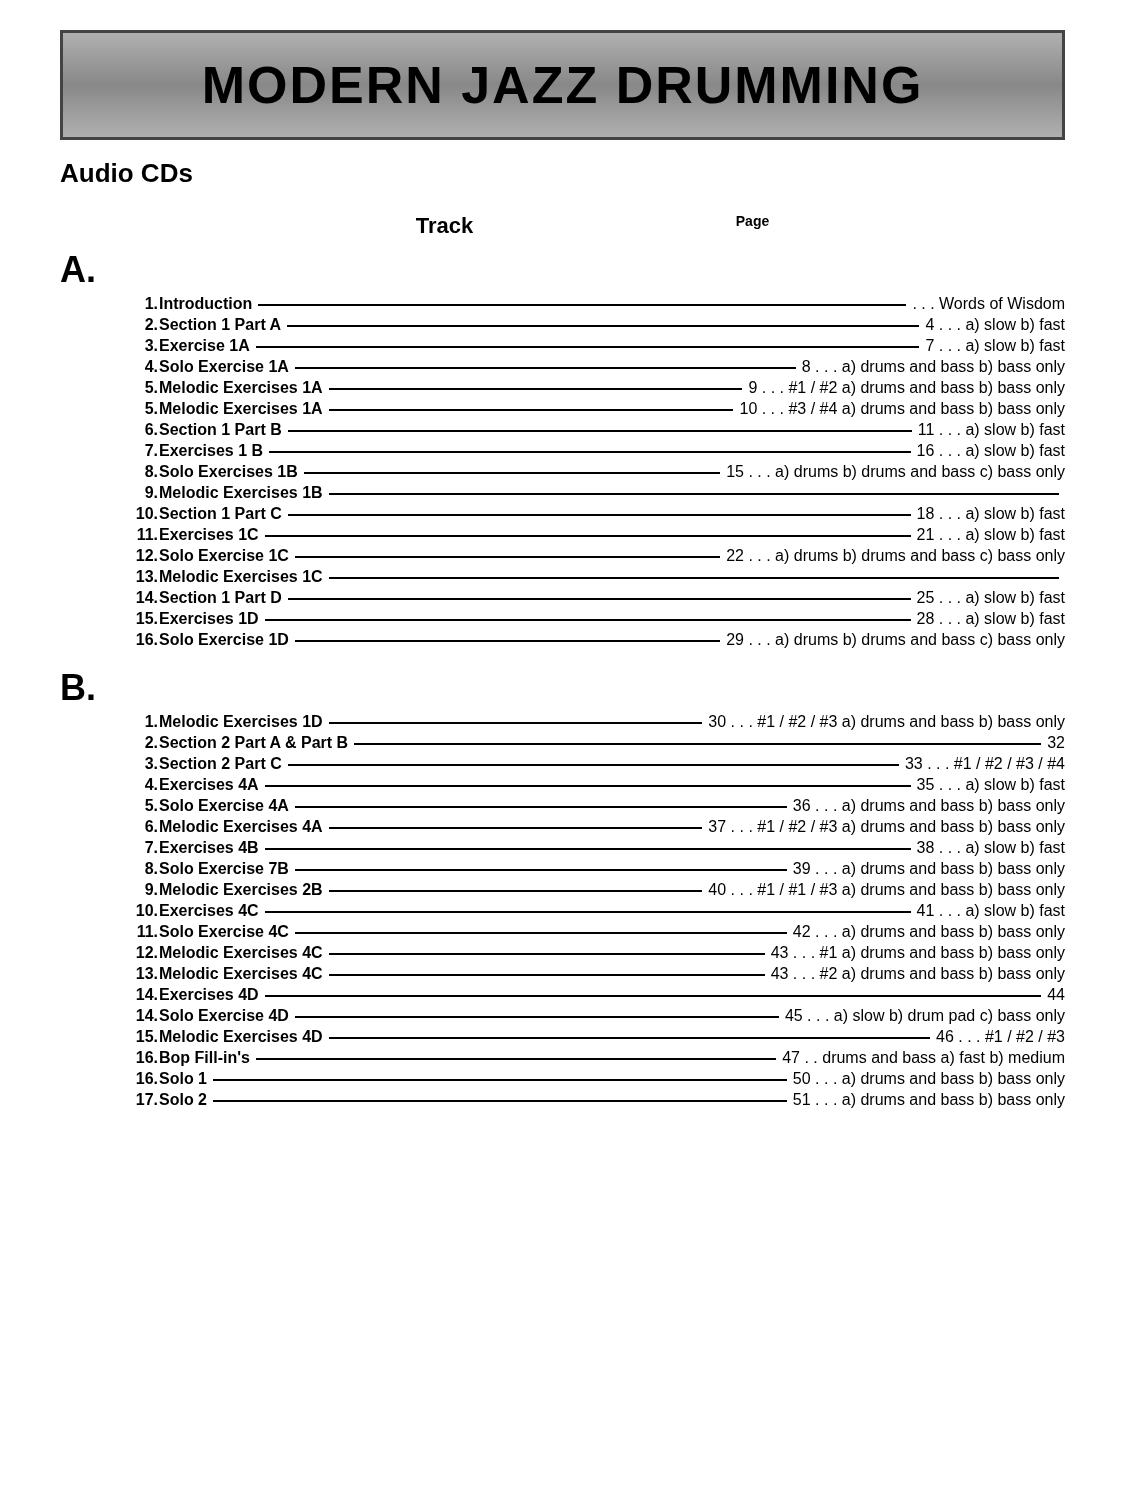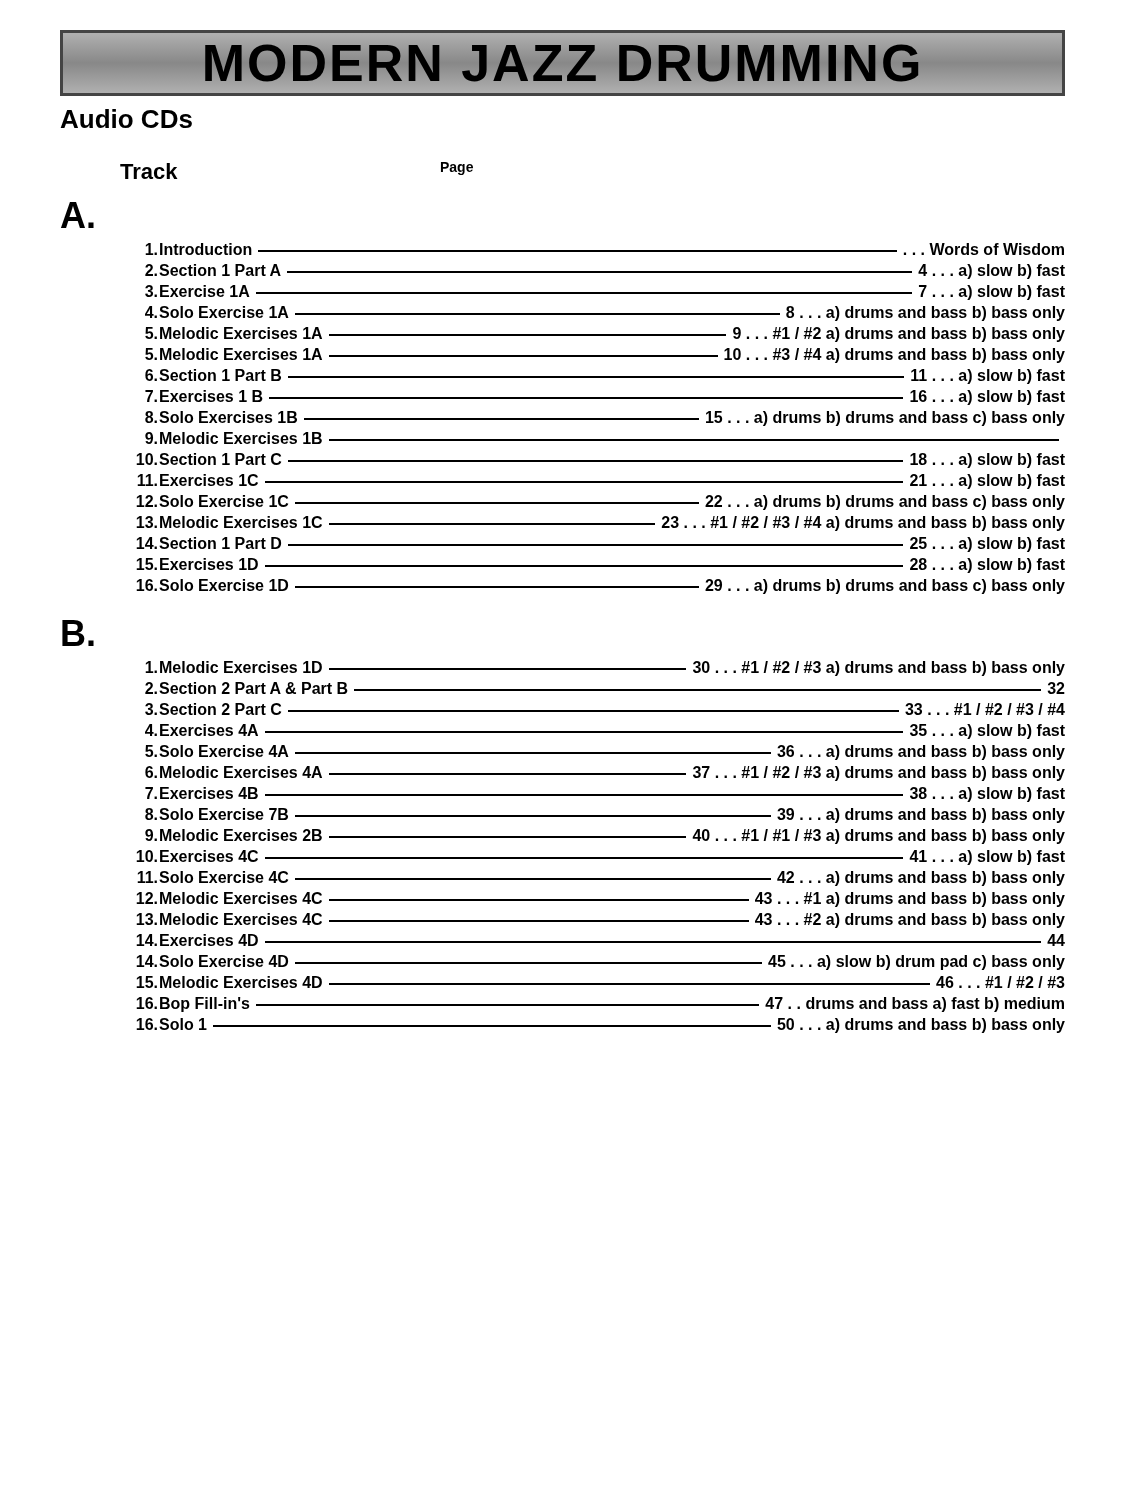--- a/index.html
+++ b/index.html
@@ -8,23 +8,23 @@
       font-family: Arial, Helvetica, sans-serif;
       width: 1125px;
       min-height: 1500px;
       padding: 30px 60px;
       color: #000;
     }
 
     .title-box {
       background: linear-gradient(to bottom, #b0b0b0, #888, #b0b0b0);
       border: 3px solid #444;
-      padding: 0 20px;
+      padding: 22px 20px;
       text-align: center;
-      margin-bottom: 8px;
+      margin-bottom: 18px;
     }
     .title-box h1 {
       font-size: 52px;
       font-weight: 900;
       font-family: Arial Black, Arial, sans-serif;
       letter-spacing: 2px;
       color: #000;
       text-transform: uppercase;
     }
 
@@ -32,20 +32,21 @@
       text-align: left;
       font-size: 26px;
       font-weight: 700;
       margin-bottom: 24px;
     }
 
     .col-headers {
       display: flex;
       margin-left: 60px;
       margin-bottom: 10px;
+      justify-content: center;
     }
     .col-track {
       font-size: 22px;
       font-weight: 900;
       font-family: Arial Black, Arial, sans-serif;
       width: 320px;
     }
     .col-page {
       font-size: 14px;
       font-weight: 900;
@@ -89,21 +90,21 @@
     .track-dots {
       flex: 1;
       border-bottom: 2px solid #000;
       margin: 0 6px;
       min-width: 20px;
       position: relative;
       top: -3px;
     }
 
     .track-desc {
-      font-weight: 700;
+      font-weight: 400;
       white-space: nowrap;
     }
   </style>
 </head>
 <body>
 
 <div class="title-box">
   <h1>MODERN JAZZ DRUMMING</h1>
 </div>
 
@@ -191,21 +192,20 @@
     <div class="track-item">
       <span class="track-num">12.</span>
       <span class="track-name">Solo Exercise 1C</span>
       <span class="track-dots"></span>
       <span class="track-desc">22 . . . a) drums b) drums and bass c) bass only</span>
     </div>
     <div class="track-item">
       <span class="track-num">13.</span>
       <span class="track-name">Melodic Exercises 1C</span>
       <span class="track-dots"></span>
-      <span class="track-desc">23 . . . #1 / #2 / #3 / #4  a) drums and bass b) bass only</span>
     </div>
     <div class="track-item">
       <span class="track-num">14.</span>
       <span class="track-name">Section 1 Part D</span>
       <span class="track-dots"></span>
       <span class="track-desc">25 . . . a) slow b) fast</span>
     </div>
     <div class="track-item">
       <span class="track-num">15.</span>
       <span class="track-name">Exercises 1D</span>
@@ -324,13 +324,19 @@
       <span class="track-name">Bop Fill-in's</span>
       <span class="track-dots"></span>
       <span class="track-desc">47  . . drums and bass a) fast b) medium</span>
     </div>
     <div class="track-item">
       <span class="track-num">16.</span>
       <span class="track-name">Solo 1</span>
       <span class="track-dots"></span>
       <span class="track-desc">50 . . . a) drums and bass b) bass only</span>
     </div>
+    <div class="track-item">
+      <span class="track-num">17.</span>
+      <span class="track-name">Solo 2</span>
+      <span class="track-dots"></span>
+      <span class="track-desc">51 . . . a) drums and bass b) bass only</span>
+    </div>
   </div>
 
 </body></html>

